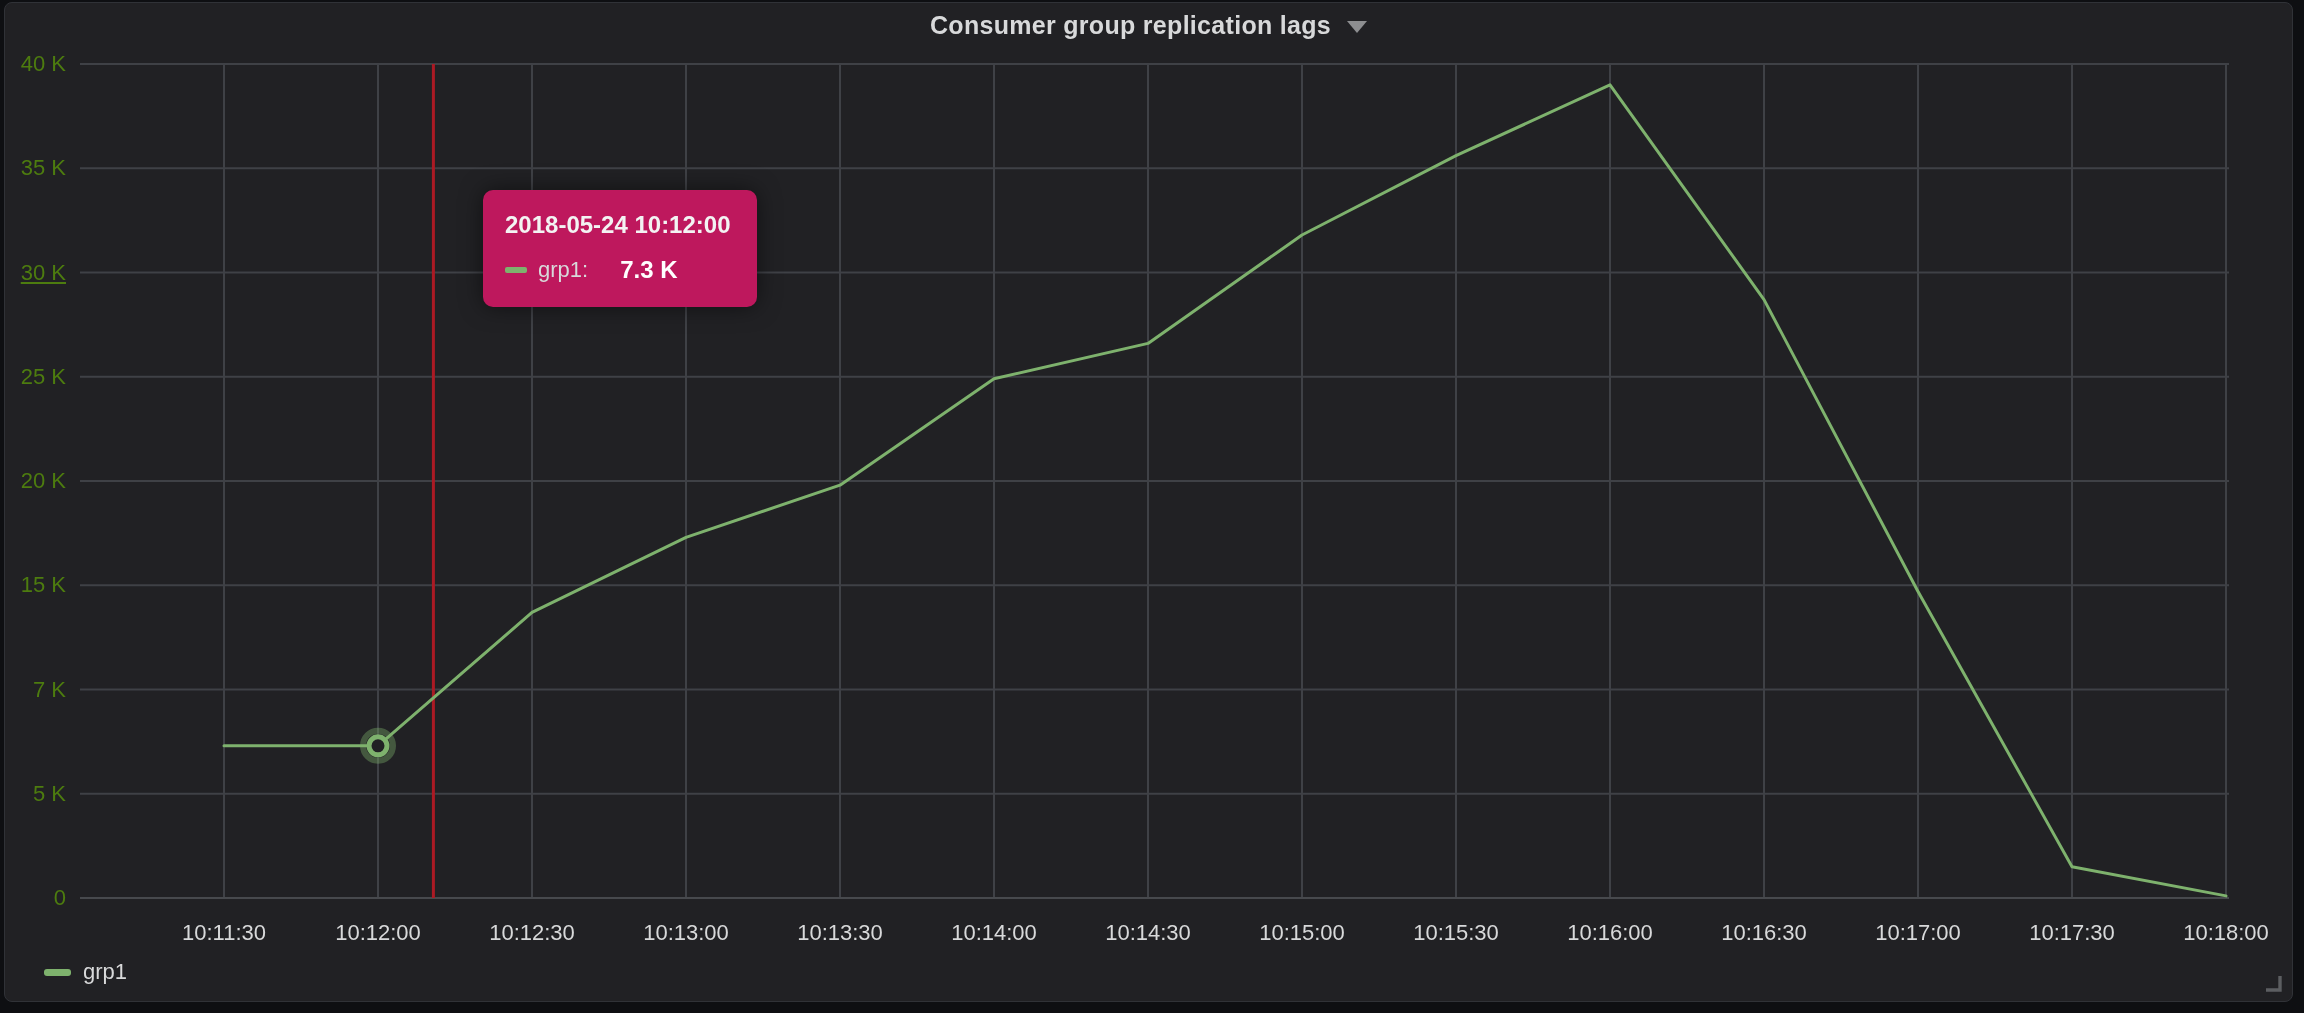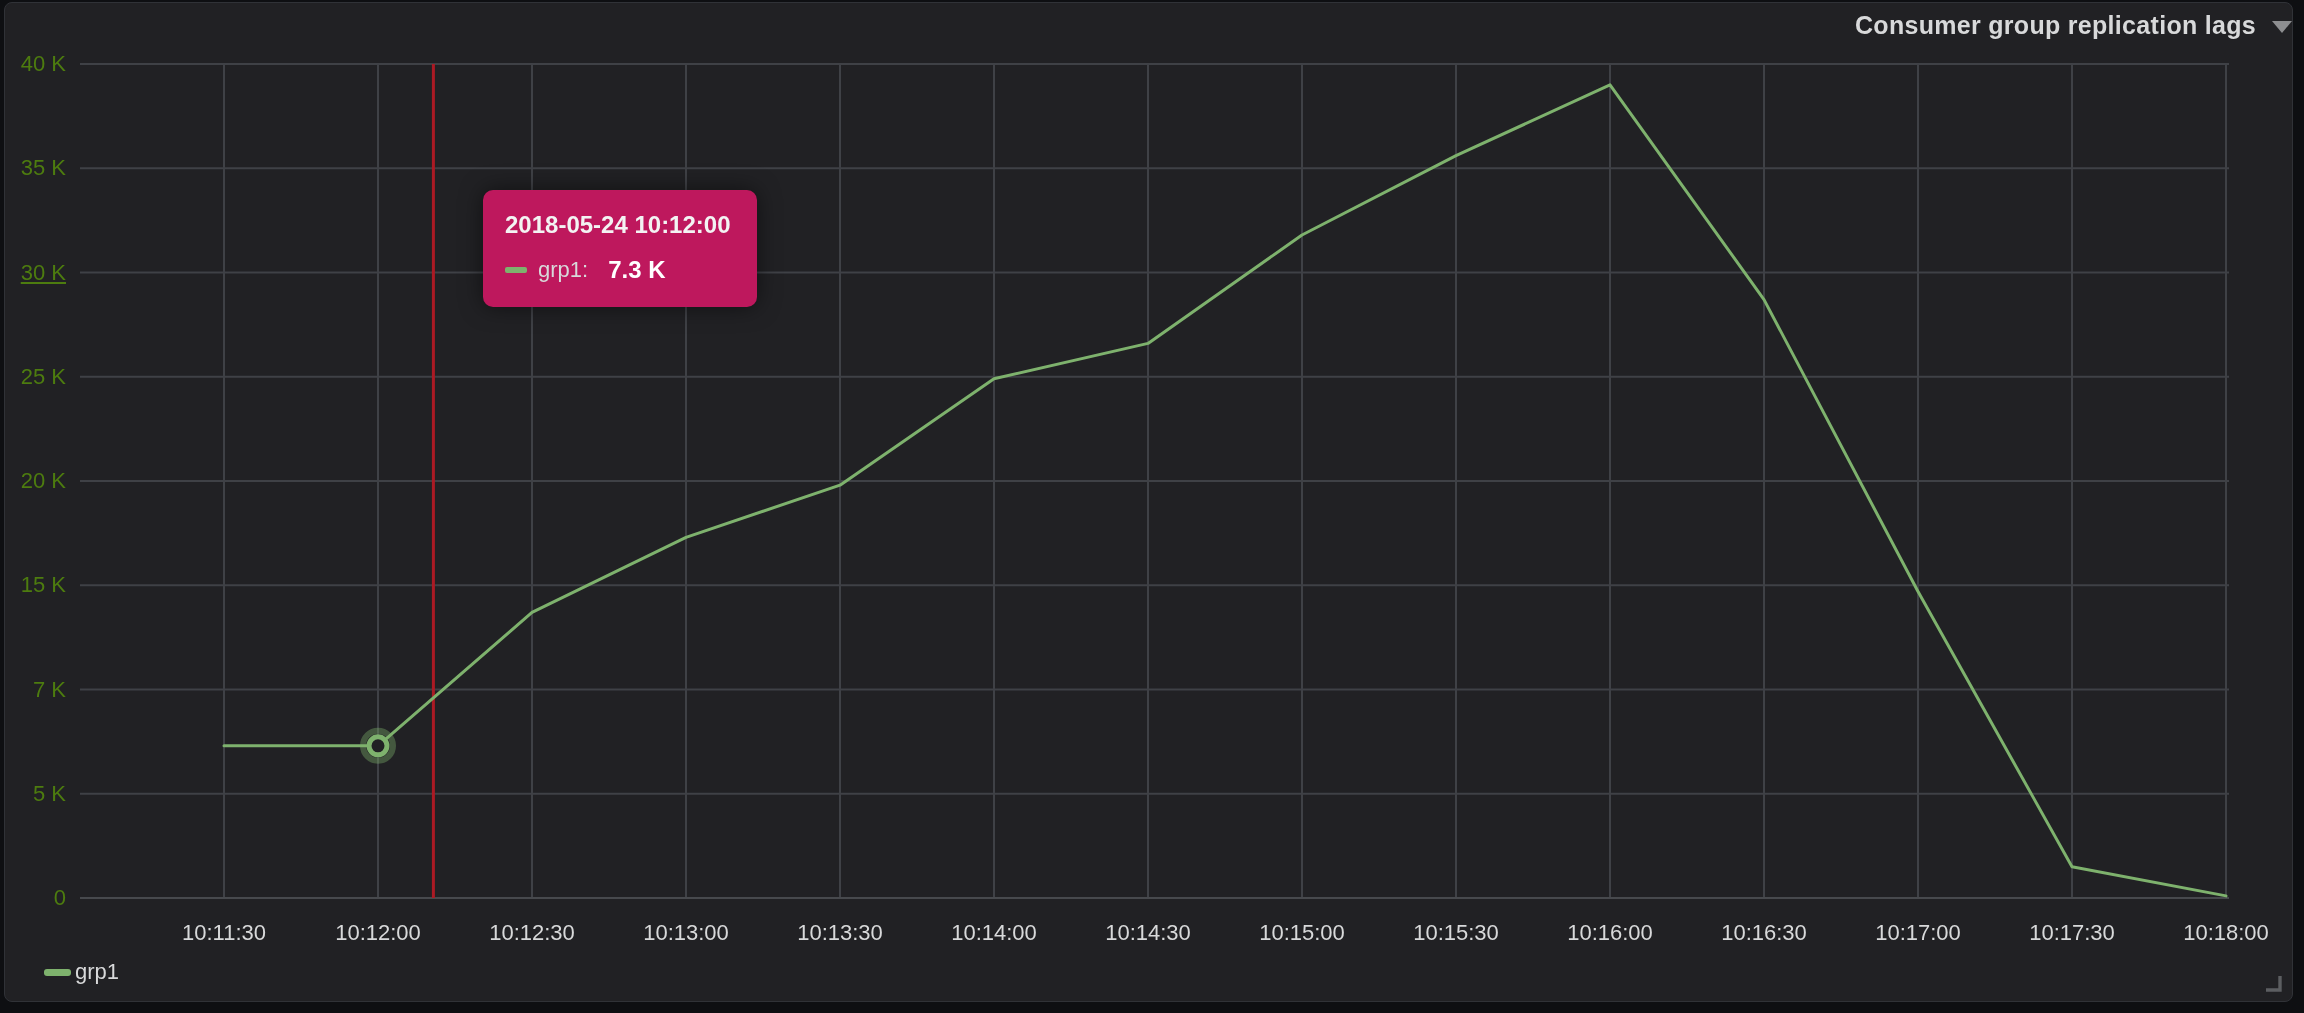--- a/index.html
+++ b/index.html
@@ -8,54 +8,54 @@
     background:#0e0f12;
     font-family:"Liberation Sans",sans-serif;
   }
   .panel{
     position:absolute;left:4px;top:2px;width:2289px;height:1000px;
     background:#212124;border:1px solid #303237;border-radius:8px;
     box-sizing:border-box;
   }
   .panel-header{
     position:absolute;left:0;top:0;width:100%;height:44px;
-    display:flex;align-items:center;justify-content:flex-end;gap:16px;
+    display:flex;align-items:center;justify-content:center;gap:16px;
     cursor:pointer;
   }
   .panel-title{
     color:#d8d9da;font-size:25px;font-weight:bold;letter-spacing:.3px;white-space:nowrap;
   }
   .caret{
     width:0;height:0;border-left:10px solid transparent;border-right:10px solid transparent;
     border-top:12px solid #8d8e90;margin-top:4px;
   }
   #chart-svg{position:absolute;left:0;top:0;}
   .y-label{
     position:absolute;left:0;width:66px;text-align:right;
     color:#4d7c0f;font-size:22px;transform:translateY(-50%);white-space:nowrap;
   }
   .x-label{
     position:absolute;top:920px;transform:translateX(-50%);
     color:#d8d9da;font-size:22px;white-space:nowrap;
   }
   .legend{
-    position:absolute;left:44px;top:959px;display:flex;align-items:center;gap:4px;cursor:pointer;
+    position:absolute;left:44px;top:959px;display:flex;align-items:center;gap:12px;cursor:pointer;
   }
   .legend-dash{width:27px;height:7px;border-radius:3px;background:#7eb26d;}
   .legend-label{color:#d8d9da;font-size:22px;}
   .tooltip{
     position:absolute;left:483px;top:190px;z-index:5;
     background:#be185d;border-radius:10px;padding:21px 26px 23px 22px;
     box-shadow:0 0 22px rgba(0,0,0,.5);
   }
   .tooltip-title{color:#f3f3f3;font-size:24px;font-weight:bold;white-space:nowrap;}
   .tooltip-row{display:flex;align-items:center;margin-top:17px;}
   .tooltip-dash{width:22px;height:6px;border-radius:2px;background:#7eb26d;margin-right:11px;flex:none;}
   .tooltip-name{color:#d8d9da;font-size:22px;}
-  .tooltip-value{color:#ffffff;font-size:24px;font-weight:bold;margin-left:20px;}
+  .tooltip-value{color:#ffffff;font-size:24px;font-weight:bold;margin-left:32px;}
   .resize-handle{position:absolute;right:9px;bottom:8px;width:20px;height:20px;cursor:nwse-resize;}
 </style>
 </head>
 <body>
 
 <div class="panel">
   <div class="panel-header">
     <span class="panel-title">Consumer group replication lags</span>
     <span class="caret"></span>
   </div>

